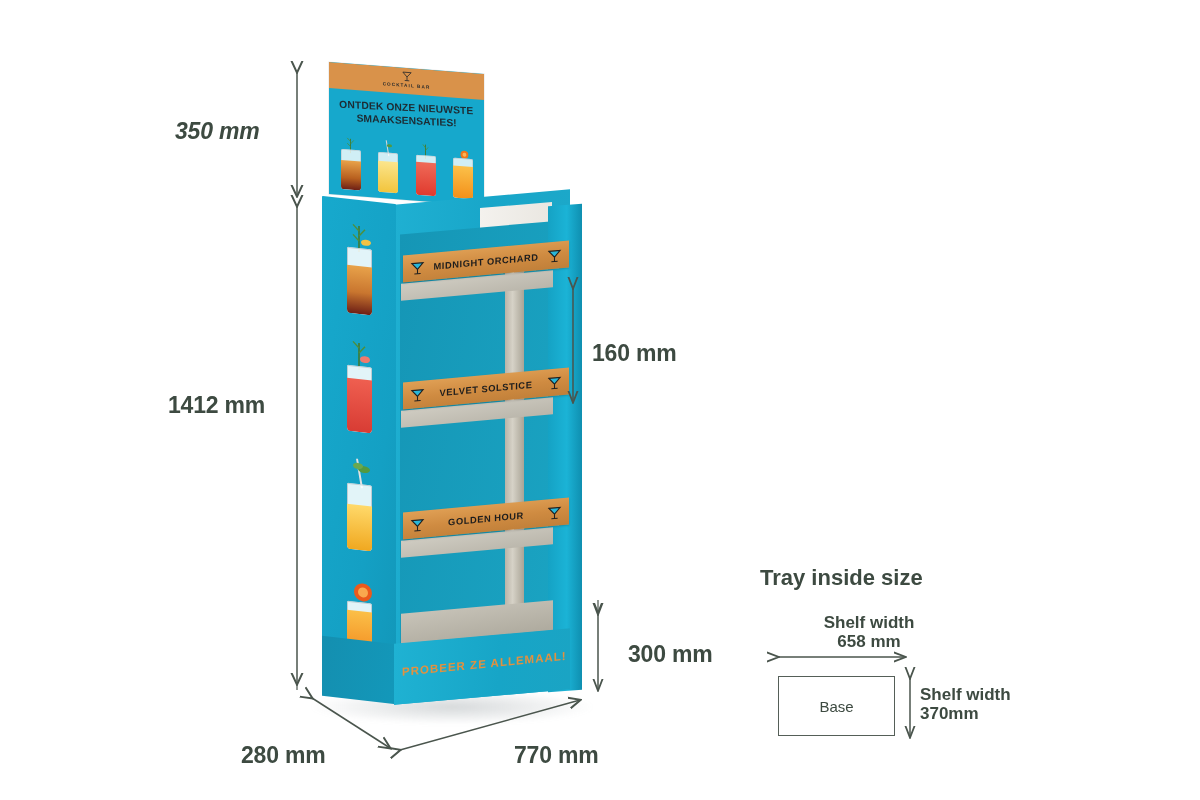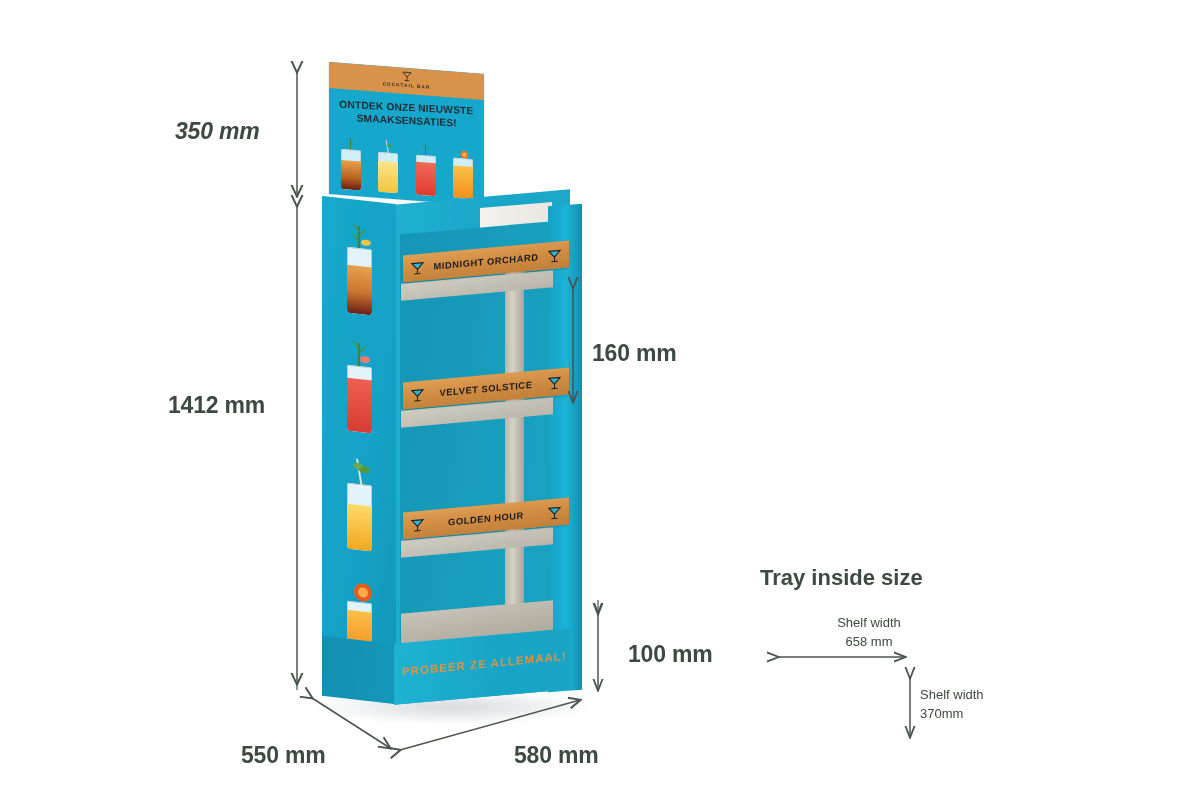--- a/index.html
+++ b/index.html
@@ -208,21 +208,21 @@
 
   
   #tray-panel { position: absolute; left: 760px; top: 565px; width: 330px; height: 200px; }
   .tray-title {
     position: absolute; left: 0; top: 0;
     font-size: 22px; font-weight: 700; color: #3d4a41;
     white-space: nowrap;
   }
   .tray-sub {
     position: absolute;
-    font-size: 13px; color: #3d4a41; font-weight: 400;
+    font-size: 17px; color: #3d4a41; font-weight: 700;
     text-align: center; line-height: 19px; white-space: nowrap;
   }
   #shelf-w-label { left: 24px; top: 48px; width: 170px; }
   #shelf-h-label { left: 160px; top: 120px; width: 120px; text-align: left; }
   .base-box {
     position: absolute; left: 18px; top: 111px;
     width: 117px; height: 60px;
     border: 1.6px solid #555f58;
     background: #ffffff;
     display: flex; align-items: center; justify-content: center;
@@ -422,32 +422,35 @@
 
     <g stroke="#4a554d" stroke-width="1.5" fill="none">
       <line x1="778" y1="657" x2="905" y2="657" marker-start="url(#ahs)" marker-end="url(#ahs)"></line>
       <line x1="910" y1="678" x2="910" y2="737" marker-start="url(#ahs)" marker-end="url(#ahs)"></line>
     </g>
   </svg>
 
   <div class="dim-label" style="left:175px; top:118px;font-style:italic;">350 mm</div>
   <div class="dim-label" style="left:168px; top:392px;">1412 mm</div>
   <div class="dim-label" style="left:592px; top:340px;">160 mm</div>
-  <div class="dim-label" style="left:628px; top:641px;">100 mm</div>
-  <div class="dim-label" style="left:241px; top:742px;">550 mm</div>
-  <div class="dim-label" style="left:514px; top:742px;">580 mm</div>
+  <div class="dim-label" style="left:628px; top:641px;">300 mm</div>
+  <div class="dim-label" style="left:241px; top:742px;">280 mm</div>
+  <div class="dim-label" style="left:514px; top:742px;">770 mm</div>
 
   <div id="tray-panel">
     <div class="tray-title">Tray inside size</div>
 
     <div class="tray-sub" id="shelf-w-label">
       <div>Shelf width</div>
       <div>658 mm</div>
     </div>
 
+    <div class="base-box">
+      <span>Base</span>
+    </div>
 
     <div class="tray-sub" id="shelf-h-label">
       <div>Shelf width</div>
       <div>370mm</div>
     </div>
   </div>
 
 </div>
 
 </body></html>

